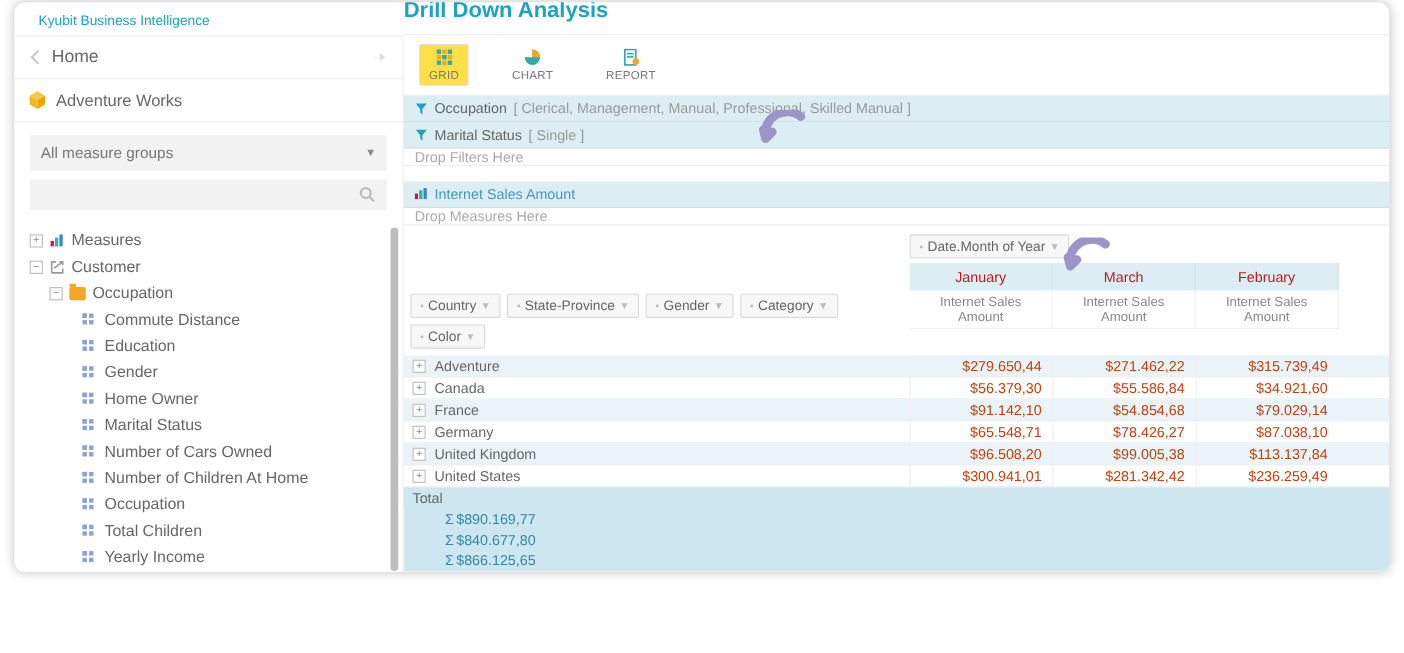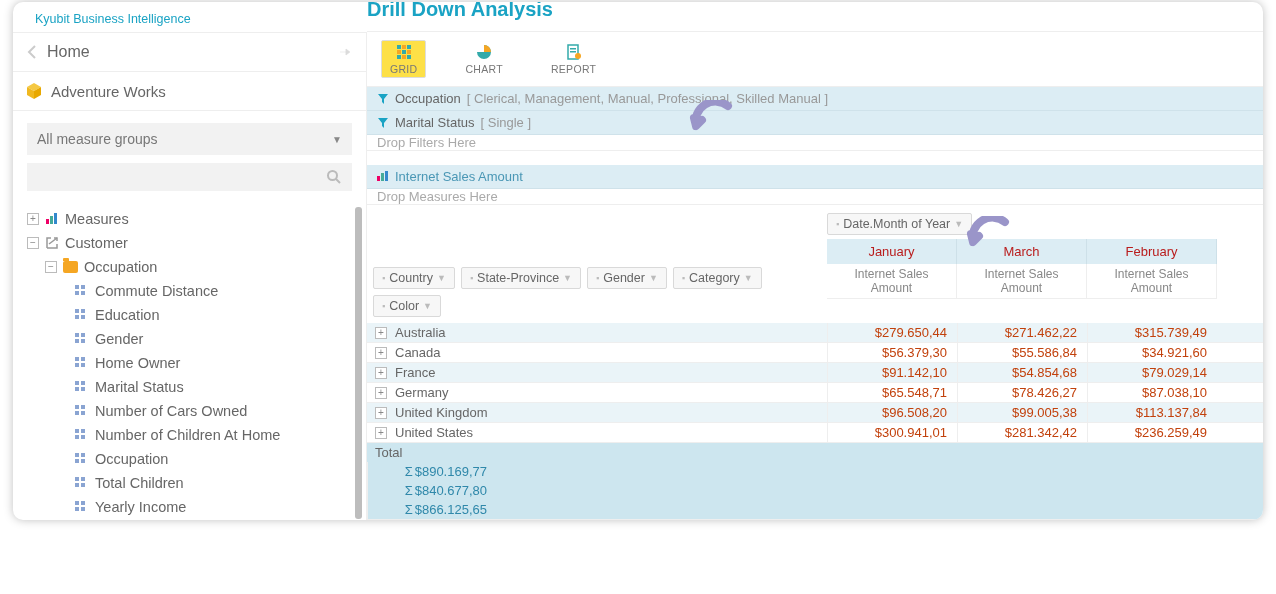--- a/index.html
+++ b/index.html
@@ -357,21 +357,21 @@
                 <div class="month-col month-measure">Internet Sales Amount</div>
                 <div class="month-col month-measure">Internet Sales Amount</div>
                 <div class="month-col month-measure">Internet Sales Amount</div>
               </div>
           </div>
         </div>
         <div class="pivot-body" id="pivot-body">
             <div class="data-row alt">
               <div class="row-label-cell">
                 <span class="expander">+</span>
-                <span>Australia</span>
+                <span>Adventure</span>
               </div>
               <div class="data-cell">$279.650,44</div>
               <div class="data-cell">$271.462,22</div>
               <div class="data-cell">$315.739,49</div>
             </div>
             <div class="data-row">
               <div class="row-label-cell">
                 <span class="expander">+</span>
                 <span>Canada</span>
               </div>

